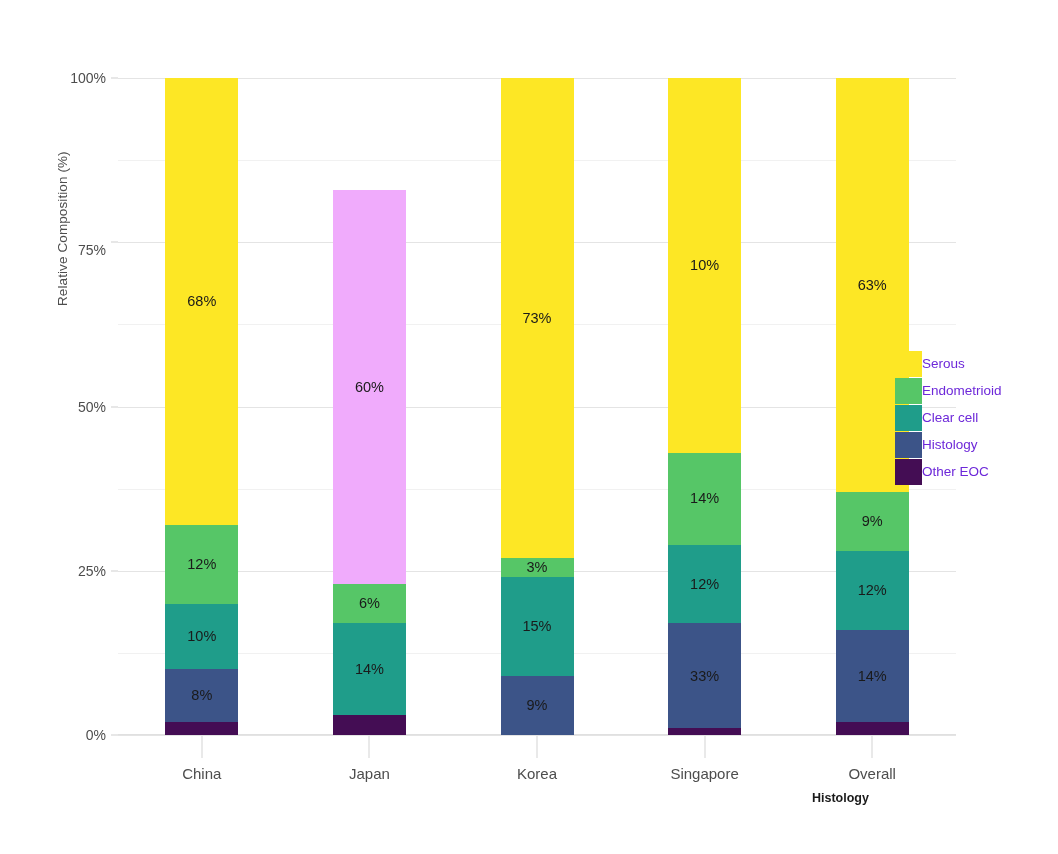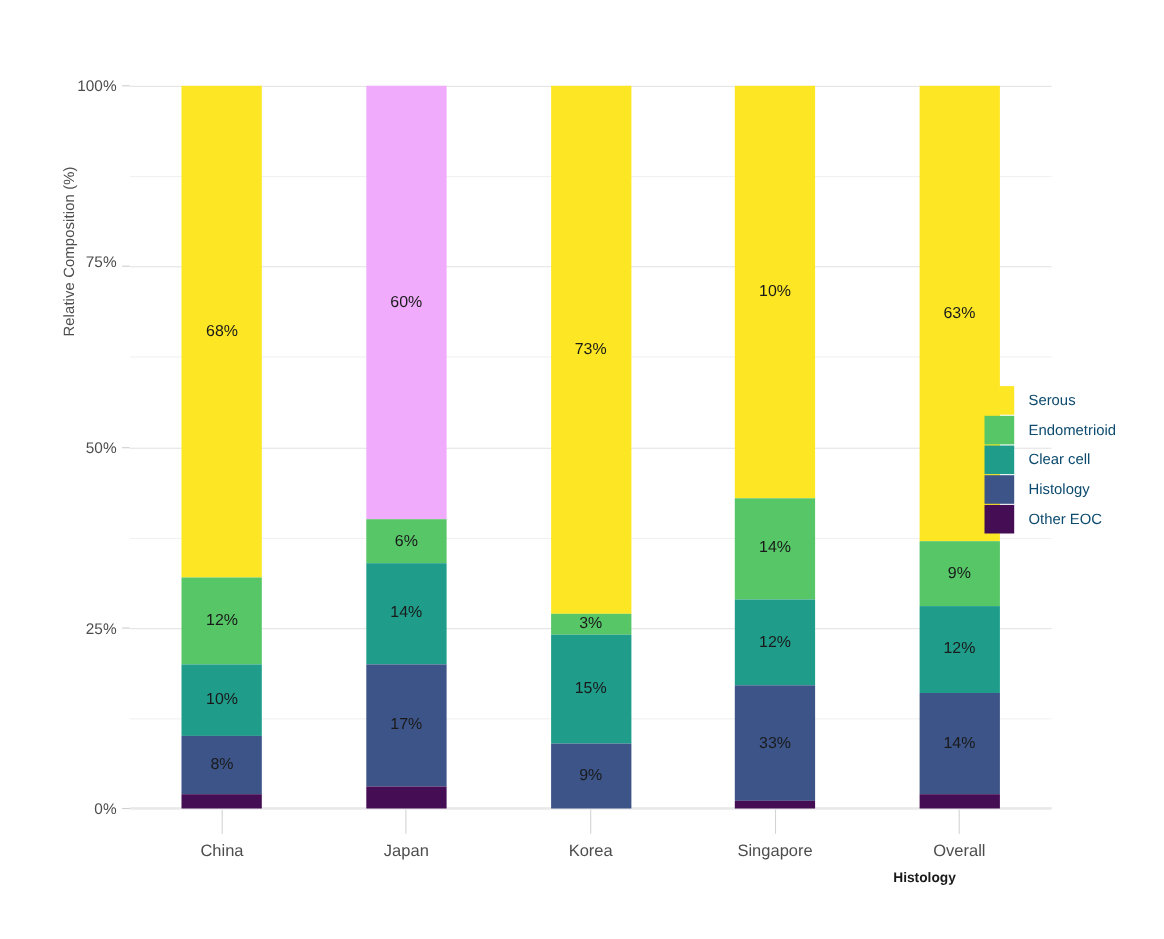--- a/index.html
+++ b/index.html
@@ -140,41 +140,40 @@
     display: flex;
     align-items: center;
     height: 27px;
   }
   .legend-swatch {
     width: 27px;
     height: 26px;
     flex: 0 0 27px;
   }
   .legend-label {
-    margin-left: 13px;
     font-size: 13.5px;
-    color: #0c4a6e;
+    color: #6d28d9;
     white-space: nowrap;
   }
 </style>
 </head>
 <body>
 
 <div id="chart-root">
 
   <div class="y-axis-title">Relative Composition (%)</div>
 
   <div id="y-axis-layer">
       <div class="ytick-wrap" style="top: 735px;">0%</div>
       <div class="ytick-mark" style="top: 735px;"></div>
       <div class="ytick-wrap" style="top: 570.75px;">25%</div>
       <div class="ytick-mark" style="top: 570.75px;"></div>
       <div class="ytick-wrap" style="top: 406.5px;">50%</div>
       <div class="ytick-mark" style="top: 406.5px;"></div>
-      <div class="ytick-wrap" style="top: 238px;">75%</div>
+      <div class="ytick-wrap" style="top: 250px;">75%</div>
       <div class="ytick-mark" style="top: 242.25px;"></div>
       <div class="ytick-wrap" style="top: 78px;">100%</div>
       <div class="ytick-mark" style="top: 78px;"></div>
     </div>
 
   <div class="panel">
     <div id="grid-layer">
         <div class="gridline minor" style="top: 574.875px;"></div>
         <div class="gridline minor" style="top: 410.625px;"></div>
         <div class="gridline minor" style="top: 246.375px;"></div>
@@ -204,23 +203,20 @@
         </div>
         <div class="bar" style="left: 214.9px;">
           <div class="seg" style="height: 394.2px; background: #f0abfc;">
             <span class="seg-label">60%</span>
           </div>
           <div class="seg" style="height: 39.42px; background: rgb(86, 198, 103);">
             <span class="seg-label">6%</span>
           </div>
           <div class="seg" style="height: 91.98px; background: rgb(31, 157, 138);">
             <span class="seg-label">14%</span>
-          </div>
-          <div class="seg" style="height: 111.69px; background: rgb(60, 84, 136);">
-            <span class="seg-label">17%</span>
           </div>
           <div class="seg" style="height: 19.71px; background: rgb(68, 13, 84);"></div>
         </div>
         <div class="bar" style="left: 382.5px;">
           <div class="seg" style="height: 479.61px; background: rgb(253, 231, 37);">
             <span class="seg-label">73%</span>
           </div>
           <div class="seg" style="height: 19.71px; background: rgb(86, 198, 103);">
             <span class="seg-label">3%</span>
           </div>

